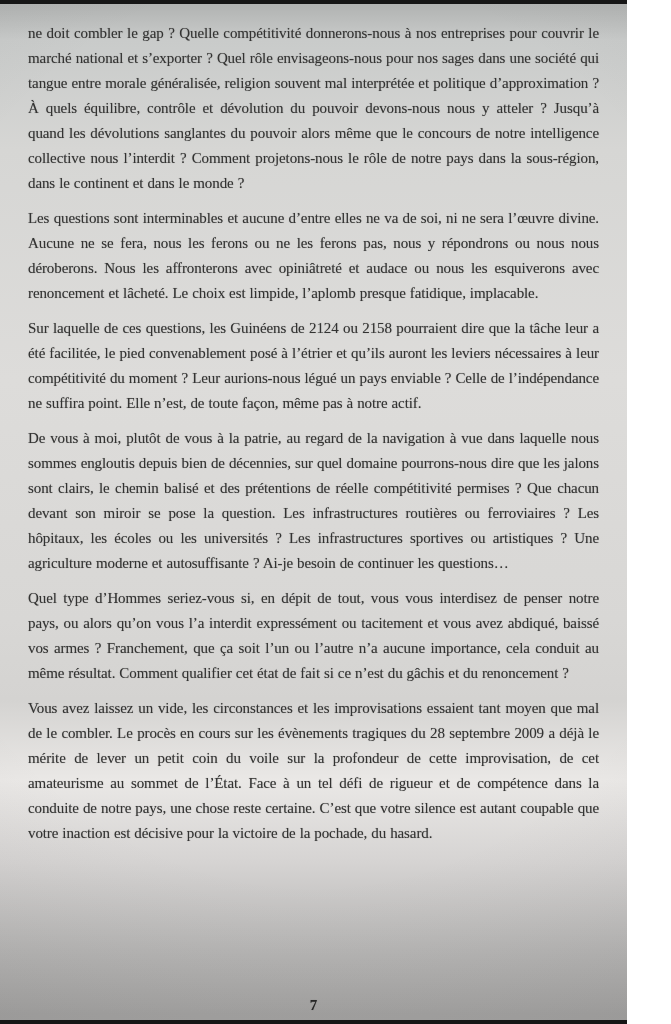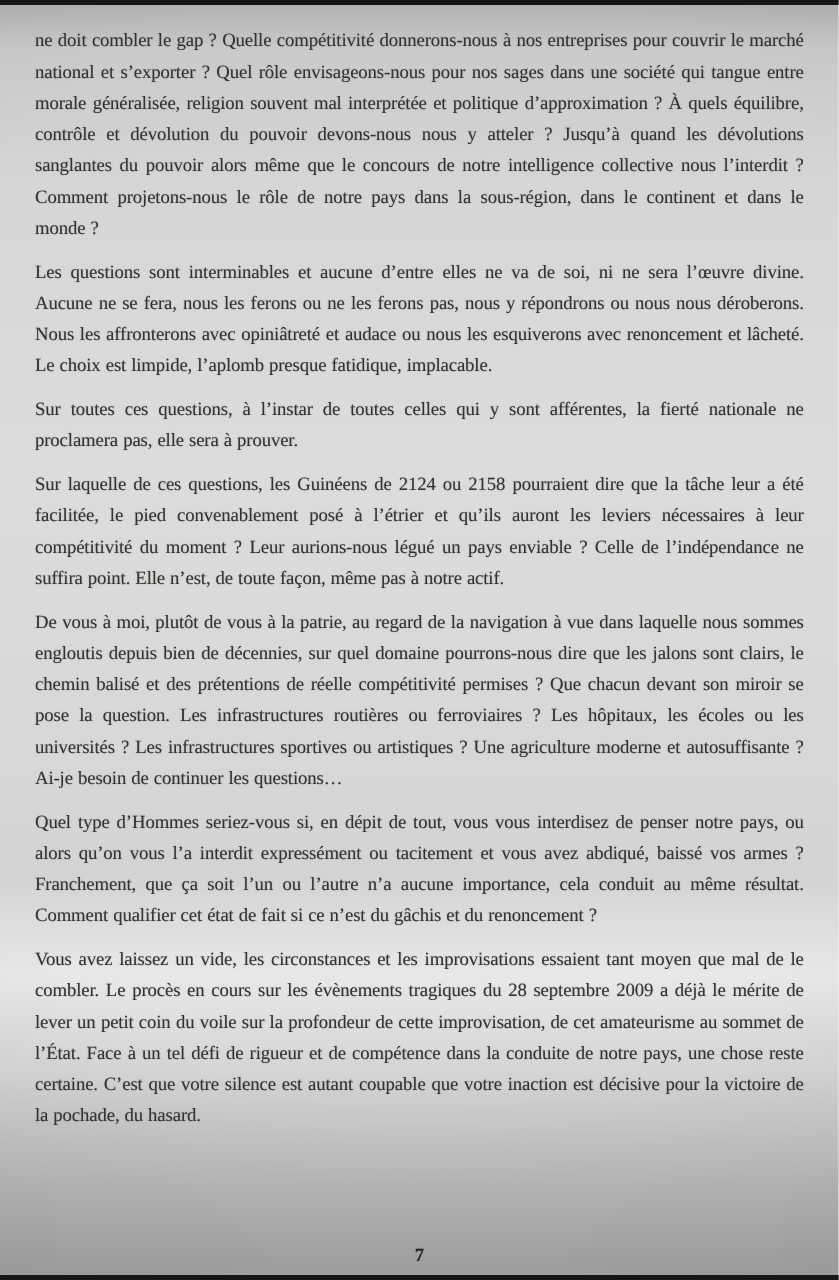--- a/index.html
+++ b/index.html
@@ -4,34 +4,35 @@
 <style>
   html, body {
     margin: 0;
     padding: 0;
     width: 671px;
     height: 1024px;
     overflow: hidden;
   }
   .page {
     position: relative;
-    width: 671px;
+    width: 595px;
     height: 1024px;
     font-family: "Liberation Serif", "DejaVu Serif", serif;
     background: linear-gradient(180deg,
       #b2b4b3 6px,
       #c9cbca 40px,
       #d6d6d4 150px,
       #dddcda 380px,
       #d8d7d5 620px,
       #d4d3d1 700px,
       #eae8e6 780px,
       #d6d4d3 860px,
       #b6b5b4 950px,
       #a3a2a1 1014px);
+    padding-left: 32px;
   }
   
   .page::after {
     content: "";
     position: absolute;
     inset: 0;
     pointer-events: none;
     background: radial-gradient(ellipse 120% 80% at 50% 42%,
       rgba(255,255,255,0) 55%,
       rgba(40,40,40,0.10) 100%);
@@ -78,21 +79,20 @@
 </style>
 </head>
 <body>
 
 <div class="page">
   <div class="edge top"></div>
 
   <div class="text-block">
     <p>ne doit combler le gap&nbsp;? Quelle compétitivité donnerons-nous à nos entreprises pour couvrir le marché national et s’exporter&nbsp;? Quel rôle envisageons-nous pour nos sages dans une société qui tangue entre morale généralisée, religion souvent mal interprétée et politique d’approximation&nbsp;? À quels équilibre, contrôle et dévolution du pouvoir devons-nous nous y atteler&nbsp;? Jusqu’à quand les dévolutions sanglantes du pouvoir alors même que le concours de notre intelligence collective nous l’interdit&nbsp;? Comment projetons-nous le rôle de notre pays dans la sous-région, dans le continent et dans le monde&nbsp;?</p>
     <p>Les questions sont interminables et aucune d’entre elles ne va de soi, ni ne sera l’œuvre divine. Aucune ne se fera, nous les ferons ou ne les ferons pas, nous y répondrons ou nous nous déroberons. Nous les affronterons avec opiniâtreté et audace ou nous les esquiverons avec renoncement et lâcheté. Le choix est limpide, l’aplomb presque fatidique, implacable.</p>
-    <p>Sur toutes ces questions, à l’instar de toutes celles qui y sont afférentes, la fierté nationale ne proclamera pas, elle sera à prouver.</p>
     <p>Sur laquelle de ces questions, les Guinéens de 2124 ou 2158 pourraient dire que la tâche leur a été facilitée, le pied convenablement posé à l’étrier et qu’ils auront les leviers nécessaires à leur compétitivité du moment&nbsp;? Leur aurions-nous légué un pays enviable&nbsp;? Celle de l’indépendance ne suffira point. Elle n’est, de toute façon, même pas à notre actif.</p>
     <p>De vous à moi, plutôt de vous à la patrie, au regard de la navigation à vue dans laquelle nous sommes engloutis depuis bien de décennies, sur quel domaine pourrons-nous dire que les jalons sont clairs, le chemin balisé et des prétentions de réelle compétitivité permises&nbsp;? Que chacun devant son miroir se pose la question. Les infrastructures routières ou ferroviaires&nbsp;? Les hôpitaux, les écoles ou les universités&nbsp;? Les infrastructures sportives ou artistiques&nbsp;? Une agriculture moderne et autosuffisante&nbsp;? Ai-je besoin de continuer les questions…</p>
     <p>Quel type d’Hommes seriez-vous si, en dépit de tout, vous vous interdisez de penser notre pays, ou alors qu’on vous l’a interdit expressément ou tacitement et vous avez abdiqué, baissé vos armes&nbsp;? Franchement, que ça soit l’un ou l’autre n’a aucune importance, cela conduit au même résultat. Comment qualifier cet état de fait si ce n’est du gâchis et du renoncement&nbsp;?</p>
     <p>Vous avez laissez un vide, les circonstances et les improvisations essaient tant moyen que mal de le combler. Le procès en cours sur les évènements tragiques du 28 septembre 2009 a déjà le mérite de lever un petit coin du voile sur la profondeur de cette improvisation, de cet amateurisme au sommet de l’État. Face à un tel défi de rigueur et de compétence dans la conduite de notre pays, une chose reste certaine. C’est que votre silence est autant coupable que votre inaction est décisive pour la victoire de la pochade, du hasard.</p>
   </div>
 
   <div class="page-number">7</div>
 
   <div class="edge bottom"></div>
 </div>

